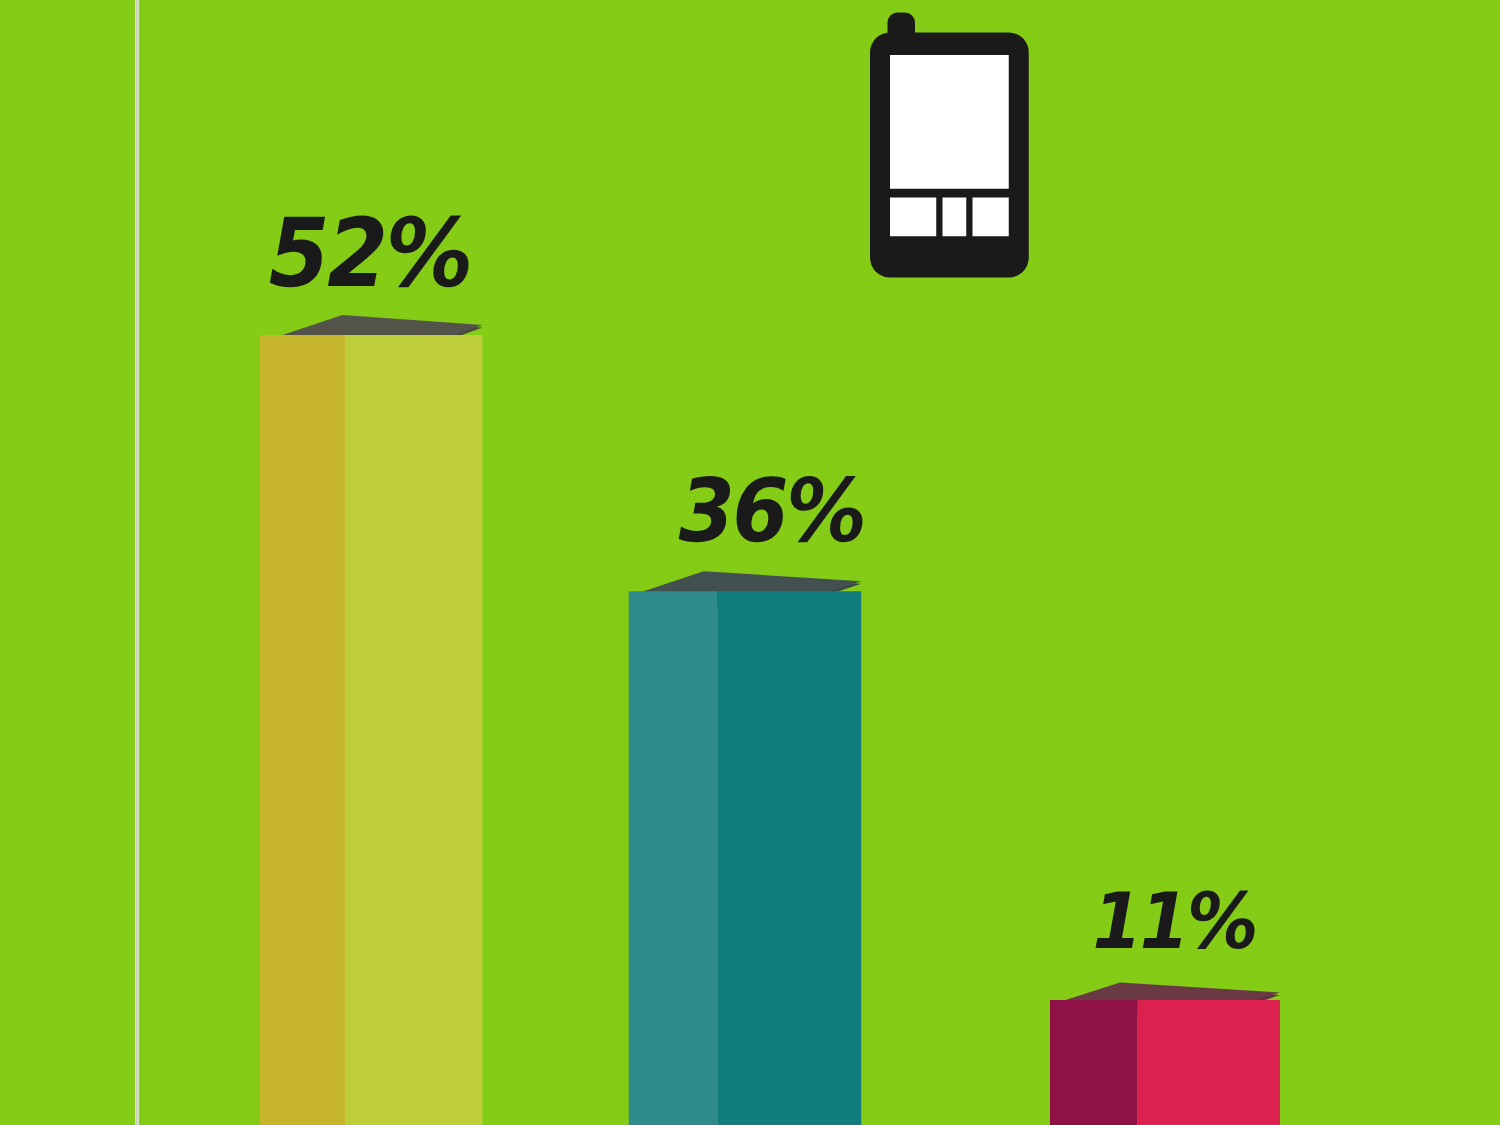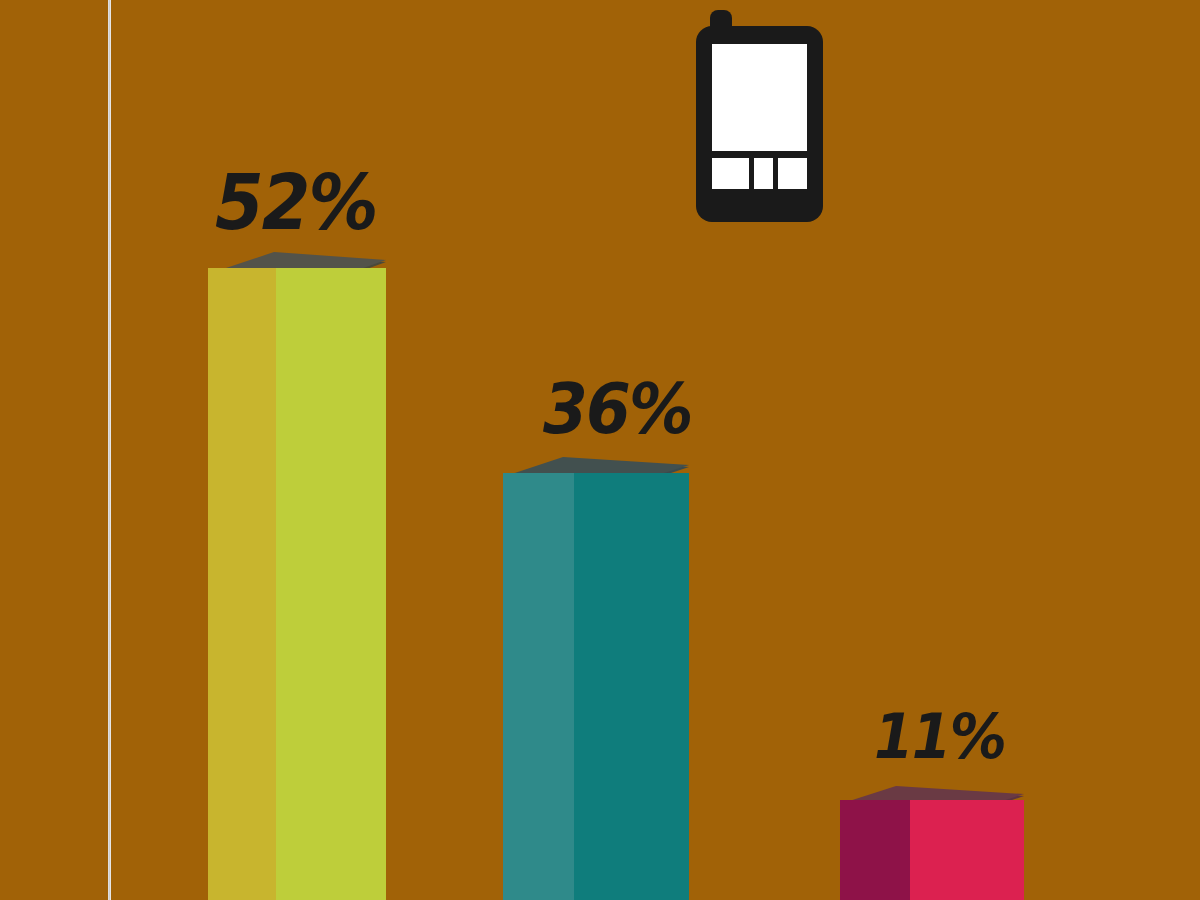--- a/index.html
+++ b/index.html
@@ -73,21 +73,21 @@
 
   
   .phone-icon {
     position: absolute;
   }
   .phone-icon svg { display: block; }
 </style>
 </head>
 <body>
 
-<div id="stage" style="background: #a16207;">
+<div id="stage" style="background: #84cc16;">
 
   <div class="axis-line"></div>
 
   <div class="bar" id="bar-1" style="left:208px; width:178px; height:650px;">
     <div class="top-face">
       <svg viewBox="0 0 178 40" preserveAspectRatio="none">
         <path d="M 8 26 L 68 4 L 178 12 L 112 36 Z" fill="#4a4a3a"></path>
         <path d="M 0 24 L 66 2 L 178 10 L 110 34 Z" fill="#53534a"></path>
       </svg>
     </div>

